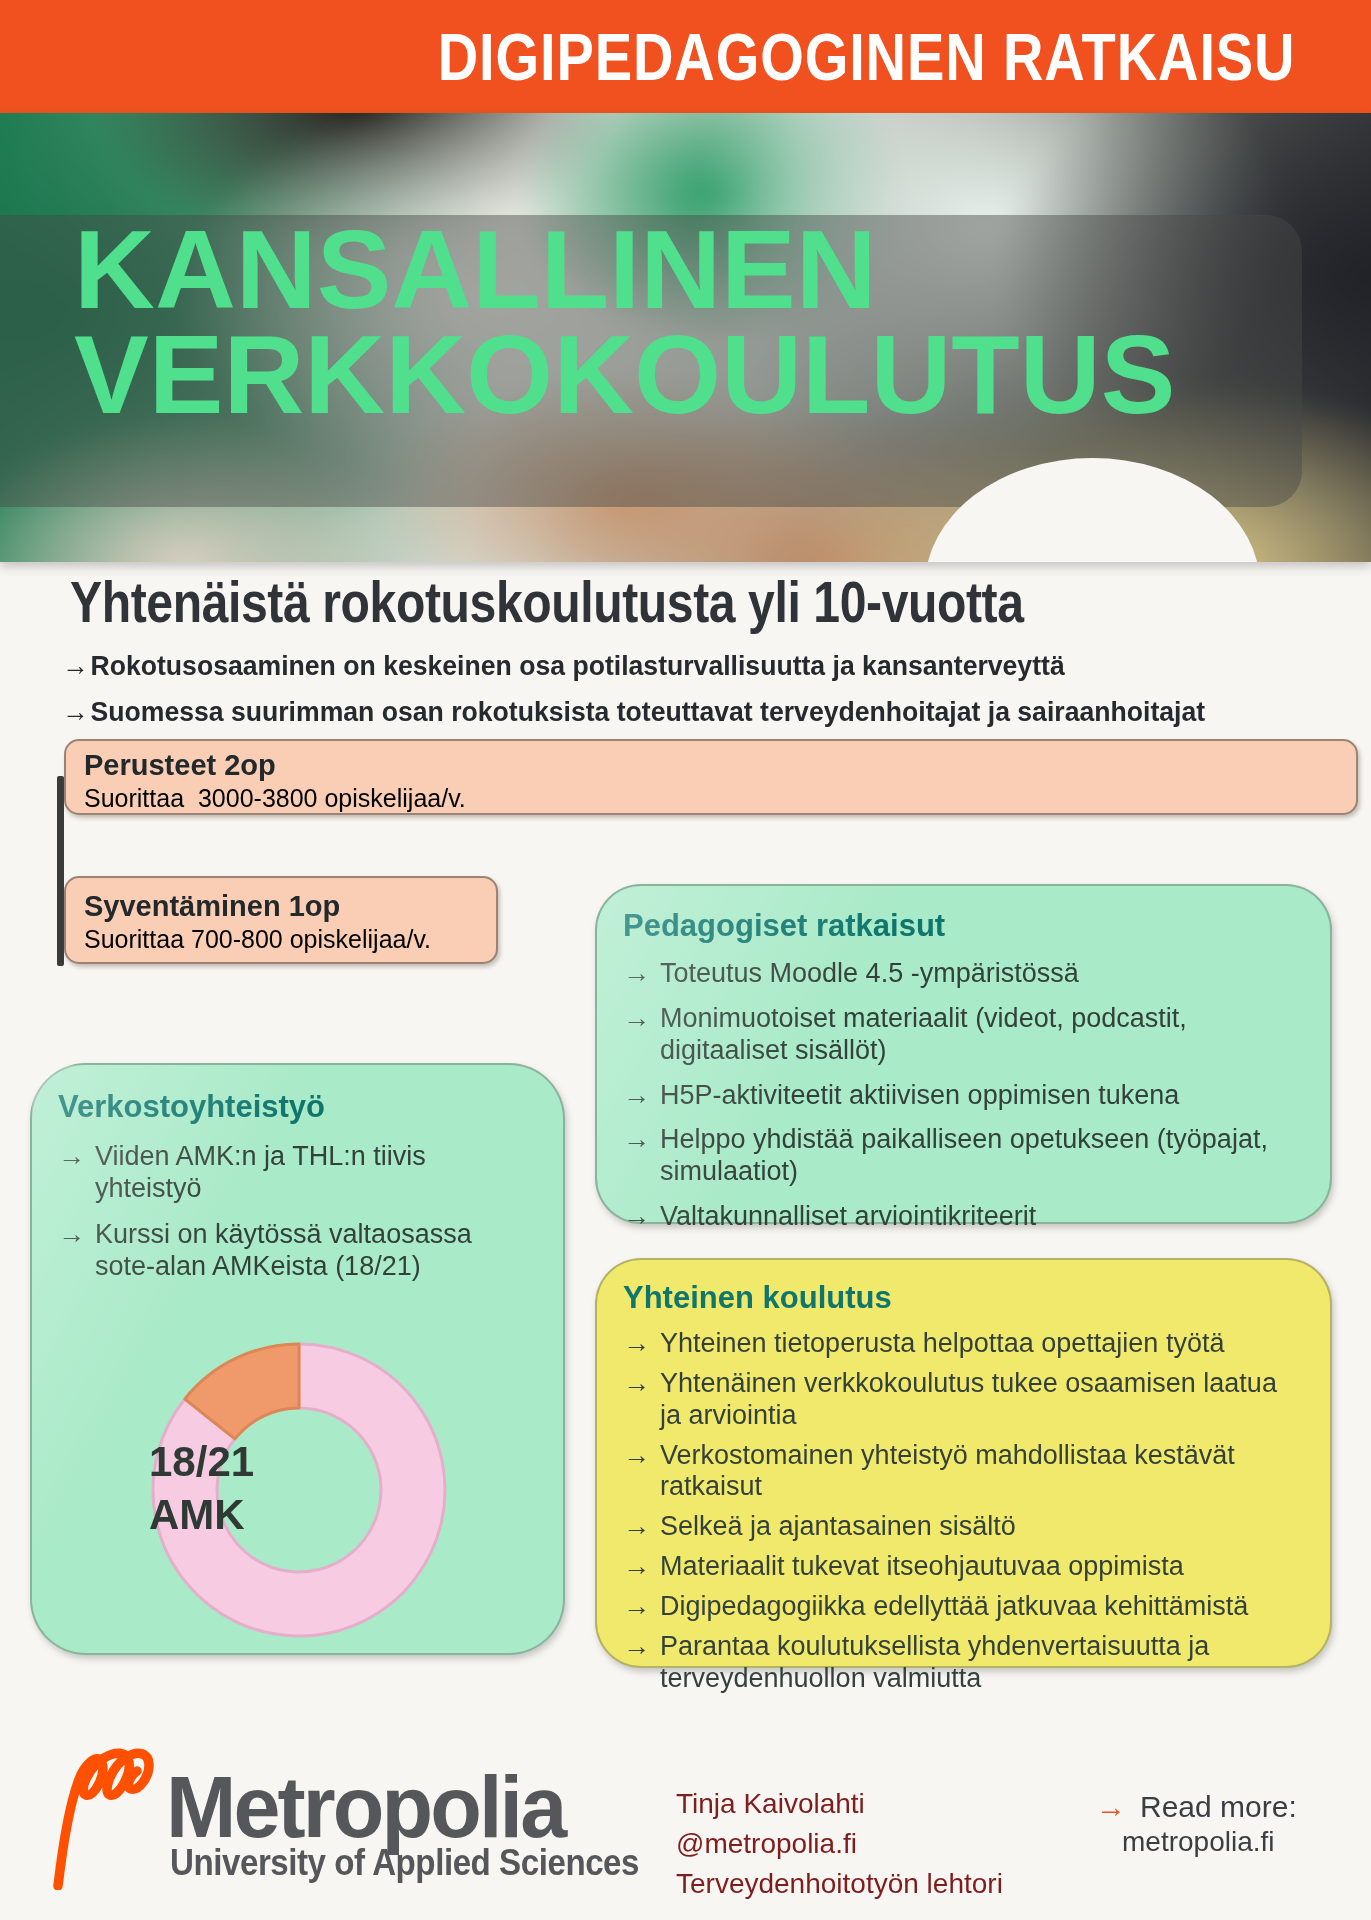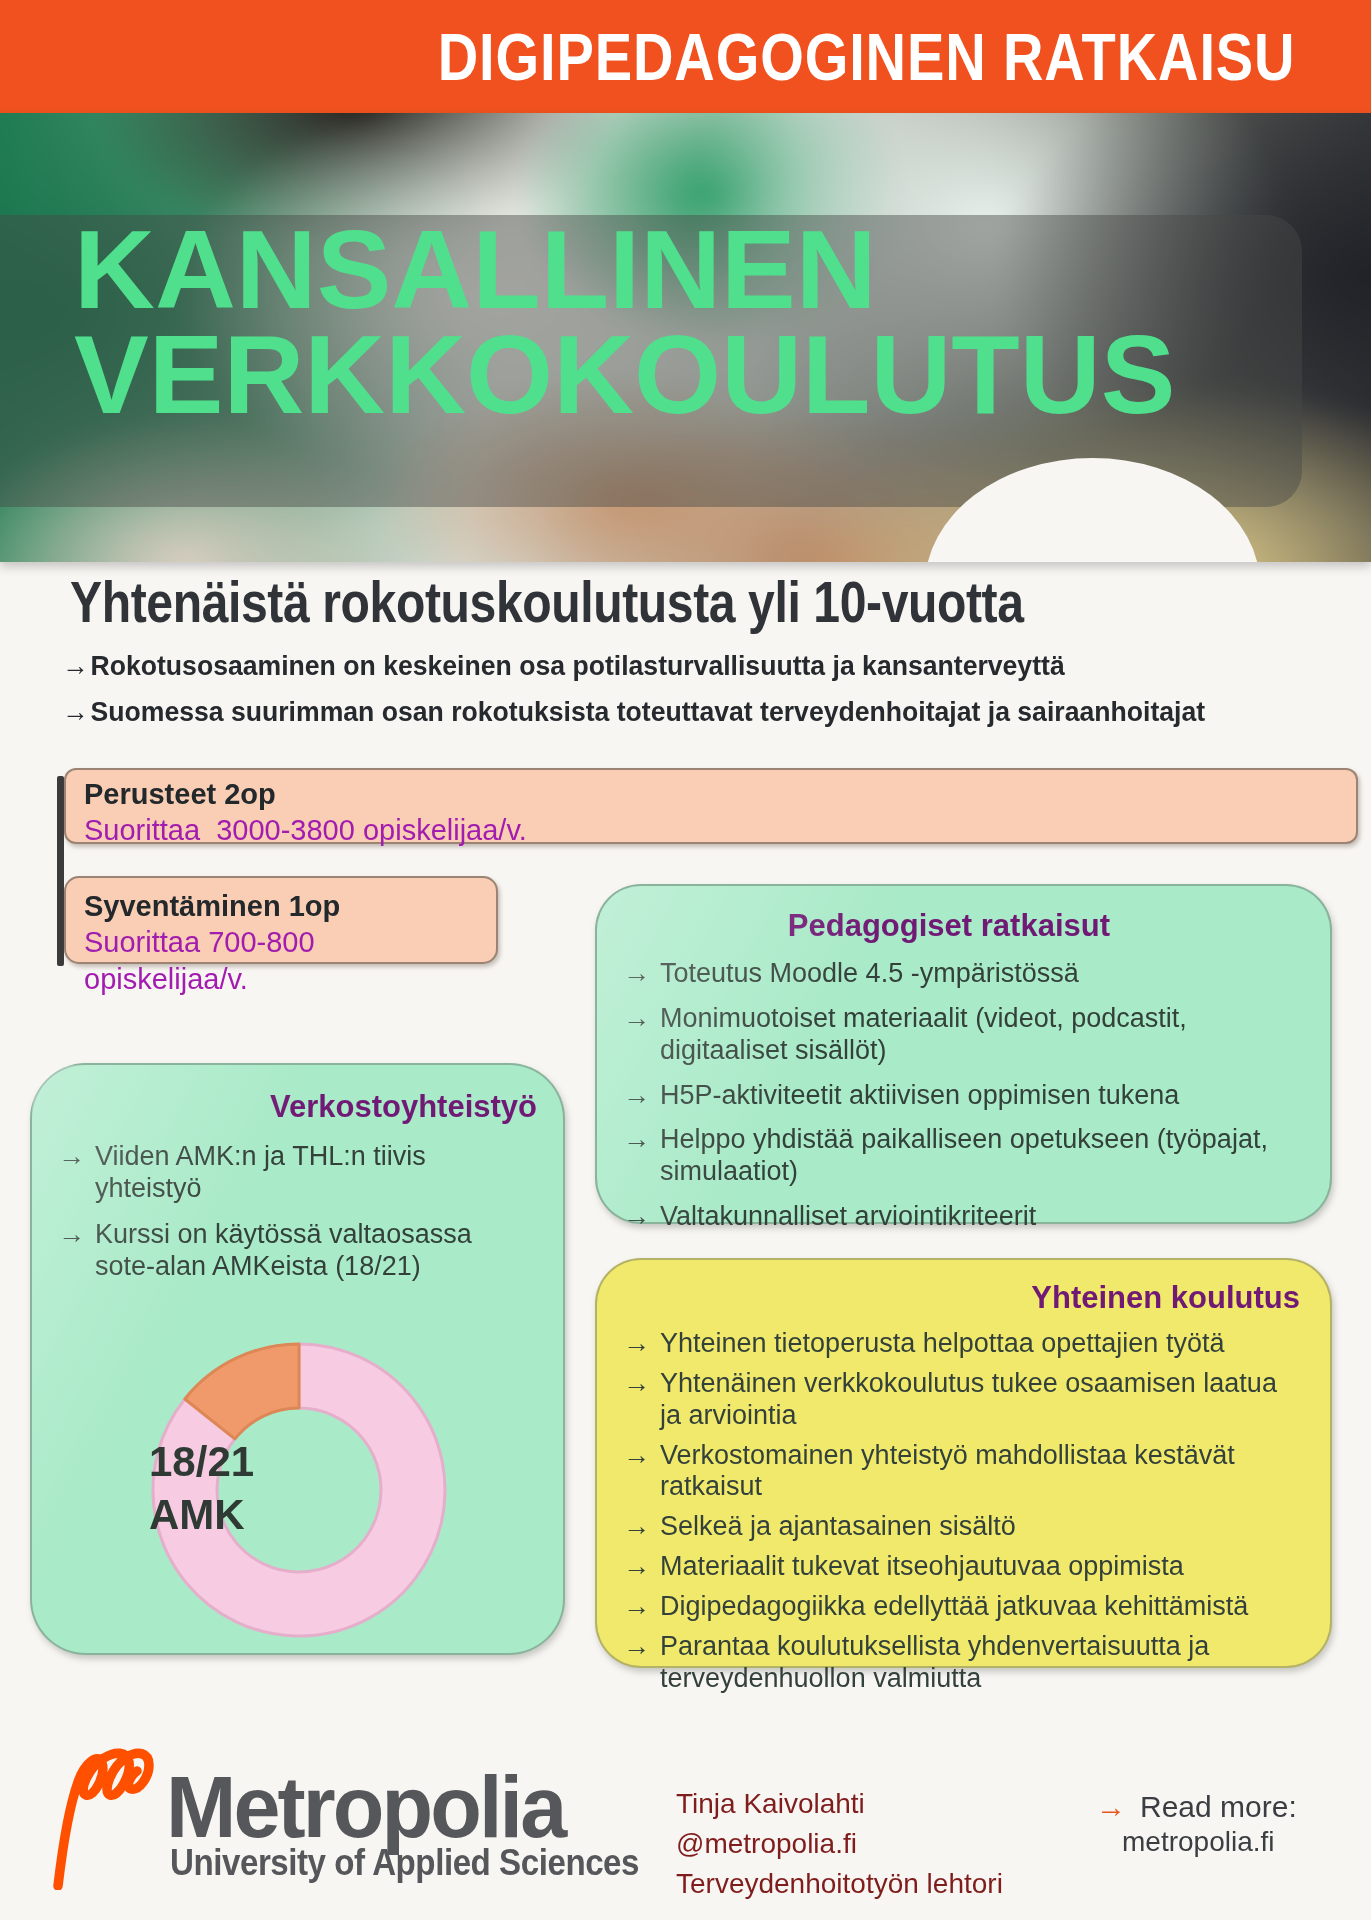--- a/index.html
+++ b/index.html
@@ -60,30 +60,30 @@
         transform:scaleX(.95);transform-origin:left;white-space:nowrap;}
   .lead-1{top:650px;}
   .lead-2{top:696px;}
   .lead .arr{margin-right:2px;font-weight:400;}
 
   
   .accent-bar{position:absolute;left:57px;top:776px;width:7px;height:190px;background:#3b3b3b;border-radius:2px;}
   .stat-card{position:absolute;background:var(--peach);border:2px solid rgba(80,70,62,.55);
         border-radius:15px;box-shadow:2px 3px 4px rgba(120,105,92,.4);padding:6px 20px 8px 18px;}
   .stat-card .stat-title{font-size:29px;font-weight:700;color:#22282b;line-height:1.25;}
-  .stat-card .stat-sub{font-size:29px;color:#a21caf;line-height:1.25;white-space:pre-wrap;}
-  .stat-1{left:64px;top:768px;width:1294px;height:76px;border-radius:12px;}
+  .stat-card .stat-sub{font-size:25px;color:#000000;line-height:1.25;white-space:pre-wrap;}
+  .stat-1{left:64px;top:739px;width:1294px;height:76px;}
   .stat-2{left:64px;top:876px;width:434px;height:88px;padding-top:10px;}
 
   
   .card{position:absolute;border-radius:46px;border:2px solid rgba(95,102,92,.42);
         box-shadow:2px 4px 6px rgba(110,115,105,.35);}
   .card-sheen{position:absolute;inset:0;border-radius:44px;
         background:linear-gradient(118deg,rgba(255,255,255,.28) 0%,rgba(255,255,255,0) 34%);pointer-events:none;}
-  .card-title{font-size:31px;font-weight:700;color:#701a75;text-align:right;}
+  .card-title{font-size:31px;font-weight:700;color:#0f766e;text-align:left;}
   .card ul{list-style:none;}
   .card li{display:flex;font-size:27px;color:var(--box_text);line-height:1.18;}
   .card li .arr{flex:0 0 auto;margin-right:10px;}
   .card-pedagogiset{left:595px;top:884px;width:737px;height:340px;background:var(--green_box);padding:22px 30px 0 26px;}
   .card-pedagogiset .card-title{padding-right:190px;margin-bottom:14px;}
   .card-pedagogiset li{margin-bottom:13px;}
   .card-verkosto{left:30px;top:1063px;width:535px;height:592px;background:var(--green_box);
         border-radius:56px;padding:24px 26px 0 26px;}
   .card-verkosto .card-title{margin-bottom:16px;}
   .card-verkosto li{margin-bottom:14px;}

